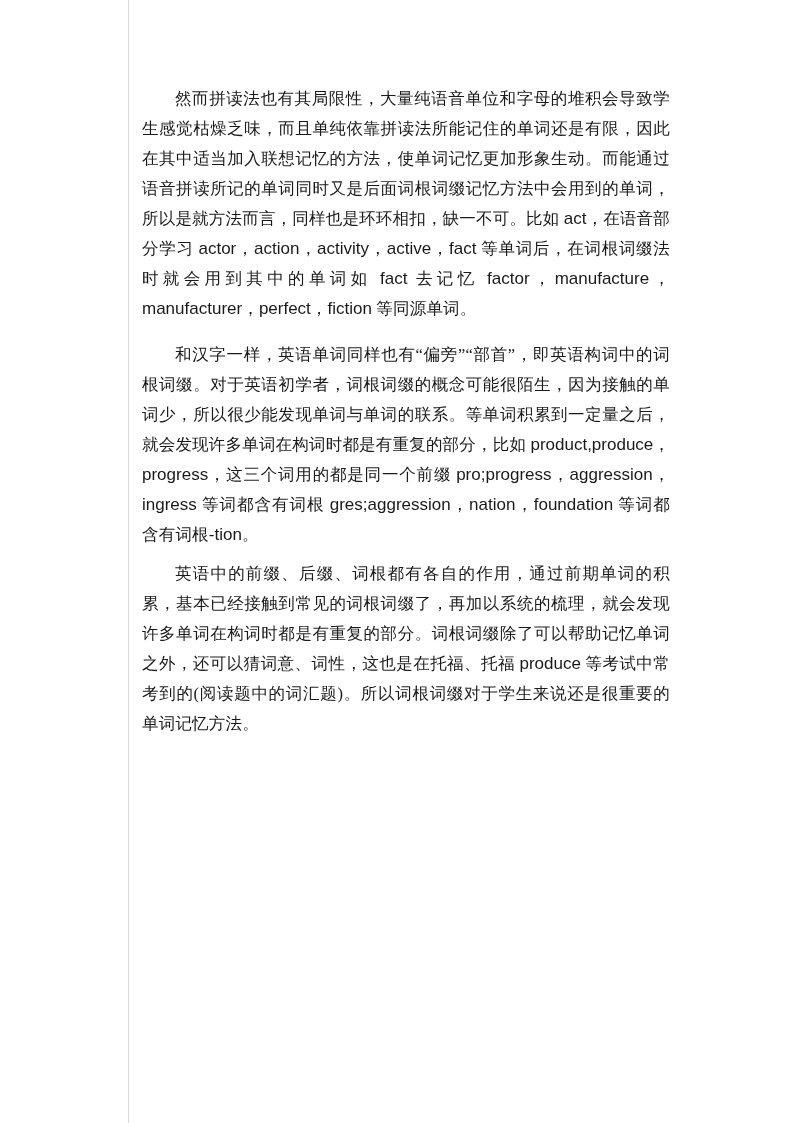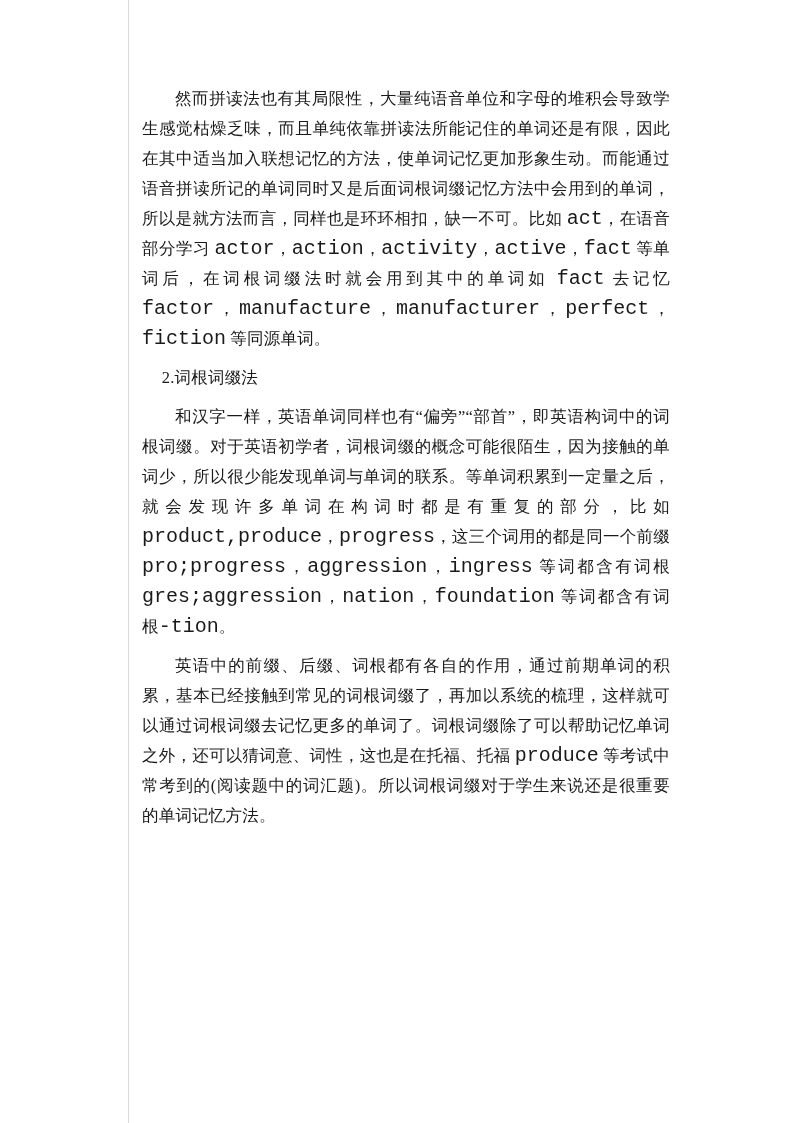--- a/index.html
+++ b/index.html
@@ -48,32 +48,31 @@
   p.para.indent {
     text-indent: 2em;
   }
   p.para.indent-small {
     text-indent: 1.2em;
   }
   .gap {
     height: 7px;
   }
   .mono {
-    font-family: Liberation Mono, monospace;
-    font-size: 20px;
+    font-family: Liberation Sans, sans-serif;
+    font-size: 17px;
     letter-spacing: 0px;
   }
 </style>
 </head>
 <body>
 
 <div class="page">
   <div class="left-rule"></div>
   <div class="content">
     <p class="para indent" id="p1"><span>然而拼读法也有其局限性，大量纯语音单位和字母的堆积会导致学生感觉枯燥乏味，而且单纯依靠拼读法所能记住的单词还是有限，因此在其中适当加入联想记忆的方法，使单词记忆更加形象生动。而能通过语音拼读所记的单词同时又是后面词根词缀记忆方法中会用到的单词，所以是就方法而言，同样也是环环相扣，缺一不可。比如 </span><span class="mono">act</span><span>，在语音部分学习 </span><span class="mono">actor</span><span>，</span><span class="mono">action</span><span>，</span><span class="mono">activity</span><span>，</span><span class="mono">active</span><span>，</span><span class="mono">fact</span><span> 等单词后，在词根词缀法时就会用到其中的单词如 </span><span class="mono">fact</span><span> 去记忆 </span><span class="mono">factor</span><span>，</span><span class="mono">manufacture</span><span>，</span><span class="mono">manufacturer</span><span>，</span><span class="mono">perfect</span><span>，</span><span class="mono">fiction</span><span> 等同源单词。</span></p>
     <div class="gap"></div>
-    <p class="para indent-small" id="p2"><span>2.词根词缀法</span></p>
     <div class="gap"></div>
     <p class="para indent" id="p3"><span>和汉字一样，英语单词同样也有“偏旁”“部首”，即英语构词中的词根词缀。对于英语初学者，词根词缀的概念可能很陌生，因为接触的单词少，所以很少能发现单词与单词的联系。等单词积累到一定量之后，就会发现许多单词在构词时都是有重复的部分，比如 </span><span class="mono">product,produce</span><span>，</span><span class="mono">progress</span><span>，这三个词用的都是同一个前缀 </span><span class="mono">pro;progress</span><span>，</span><span class="mono">aggression</span><span>，</span><span class="mono">ingress</span><span> 等词都含有词根 </span><span class="mono">gres;aggression</span><span>，</span><span class="mono">nation</span><span>，</span><span class="mono">foundation</span><span> 等词都含有词根</span><span class="mono">-tion</span><span>。</span></p>
     <div class="gap"></div>
-    <p class="para indent" id="p4"><span>英语中的前缀、后缀、词根都有各自的作用，通过前期单词的积累，基本已经接触到常见的词根词缀了，再加以系统的梳理，这样就可以通过词根词缀去记忆更多的单词了。词根词缀除了可以帮助记忆单词之外，还可以猜词意、词性，这也是在托福、托福 </span><span class="mono">produce</span><span> 等考试中常考到的(阅读题中的词汇题)。所以词根词缀对于学生来说还是很重要的单词记忆方法。</span></p>
+    <p class="para indent" id="p4"><span>英语中的前缀、后缀、词根都有各自的作用，通过前期单词的积累，基本已经接触到常见的词根词缀了，再加以系统的梳理，就会发现许多单词在构词时都是有重复的部分。词根词缀除了可以帮助记忆单词之外，还可以猜词意、词性，这也是在托福、托福 </span><span class="mono">produce</span><span> 等考试中常考到的(阅读题中的词汇题)。所以词根词缀对于学生来说还是很重要的单词记忆方法。</span></p>
   </div>
 </div>
 
 </body></html>

